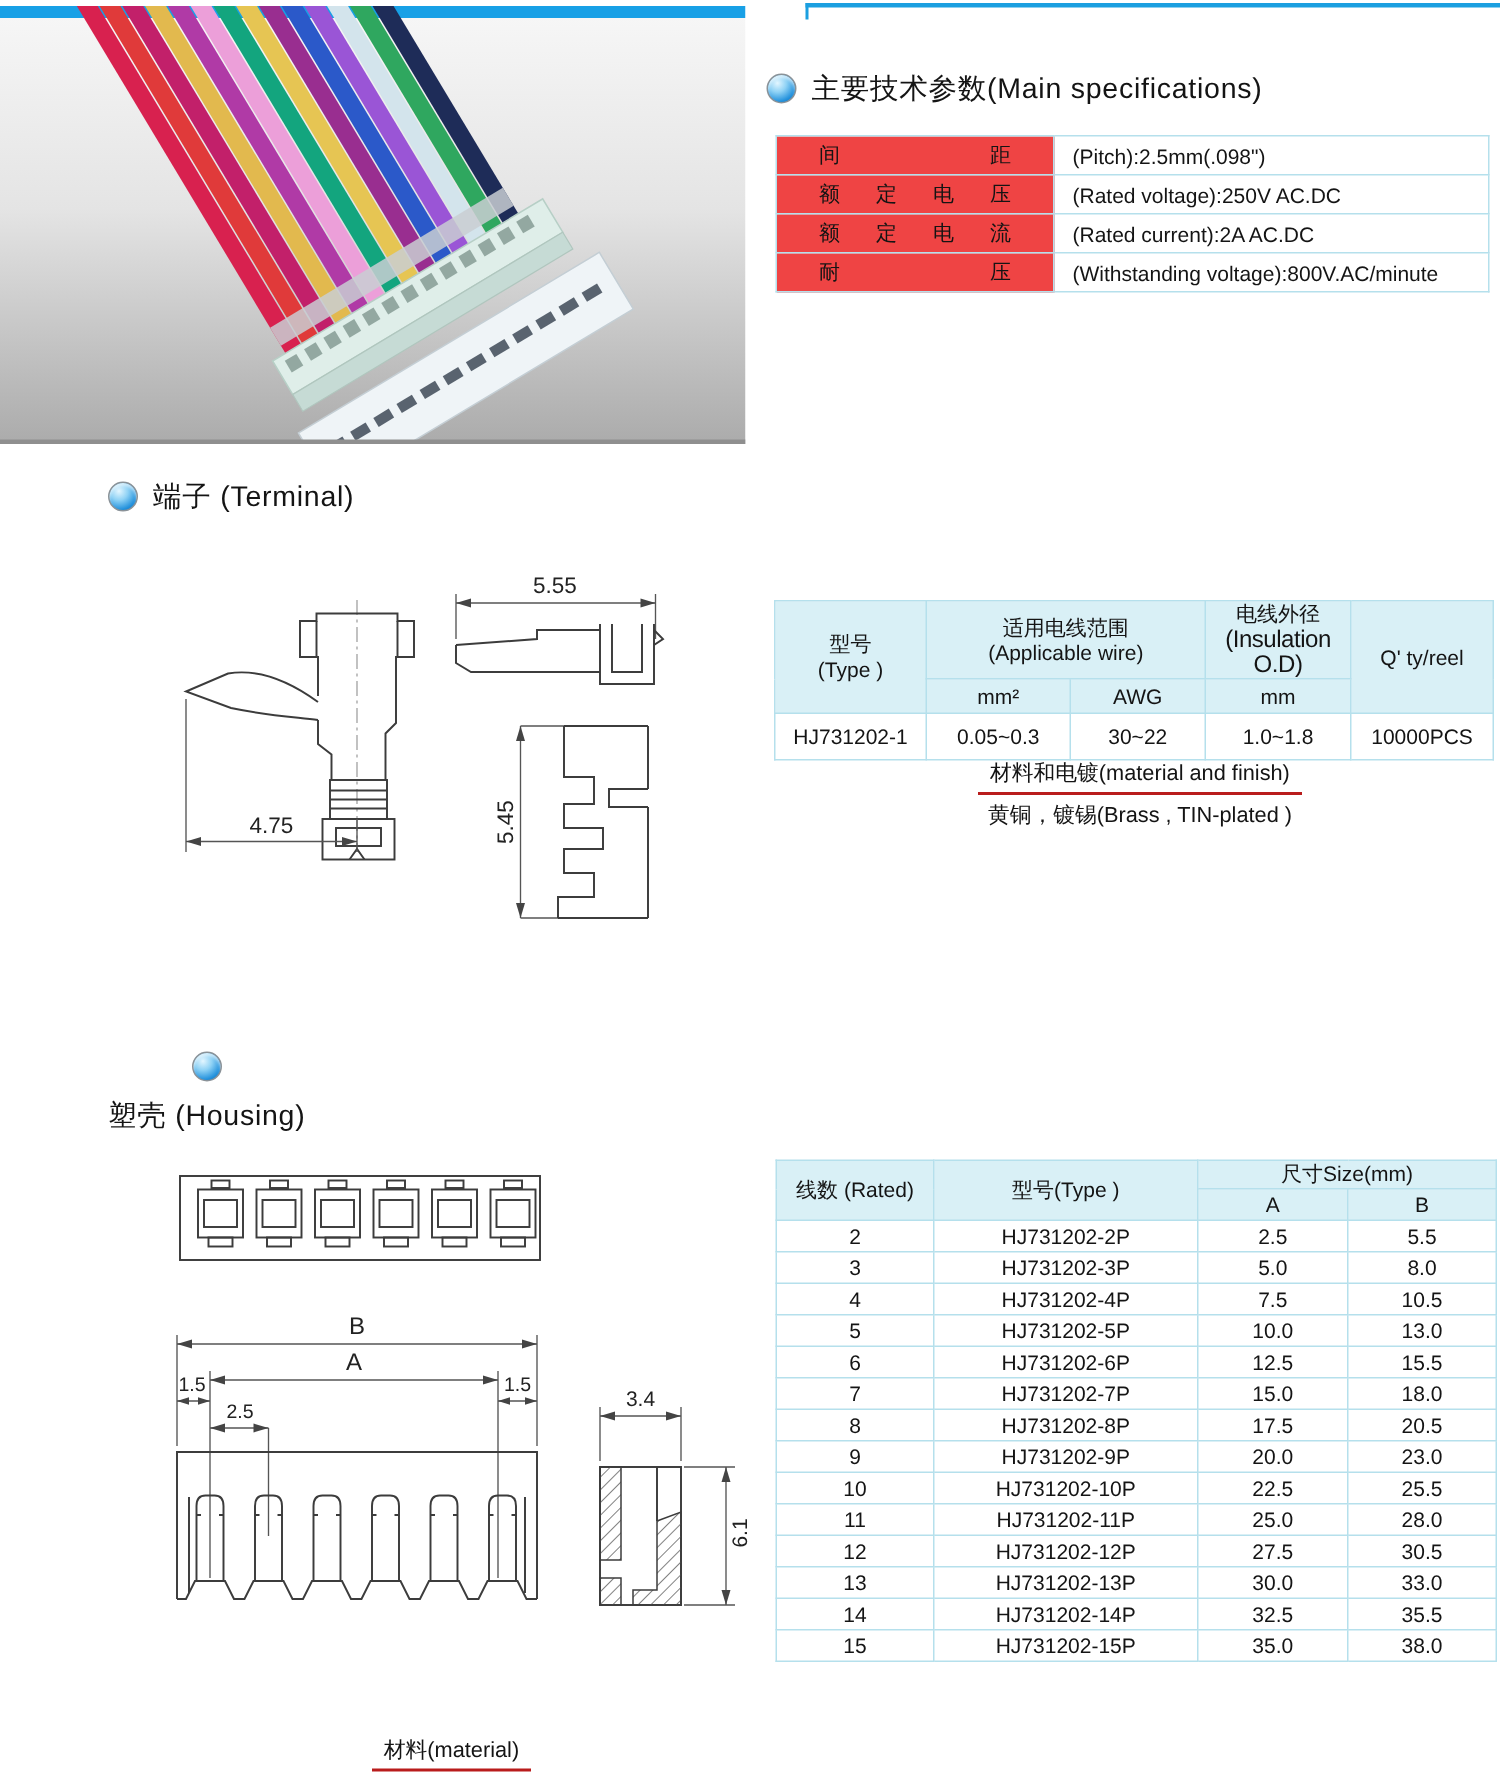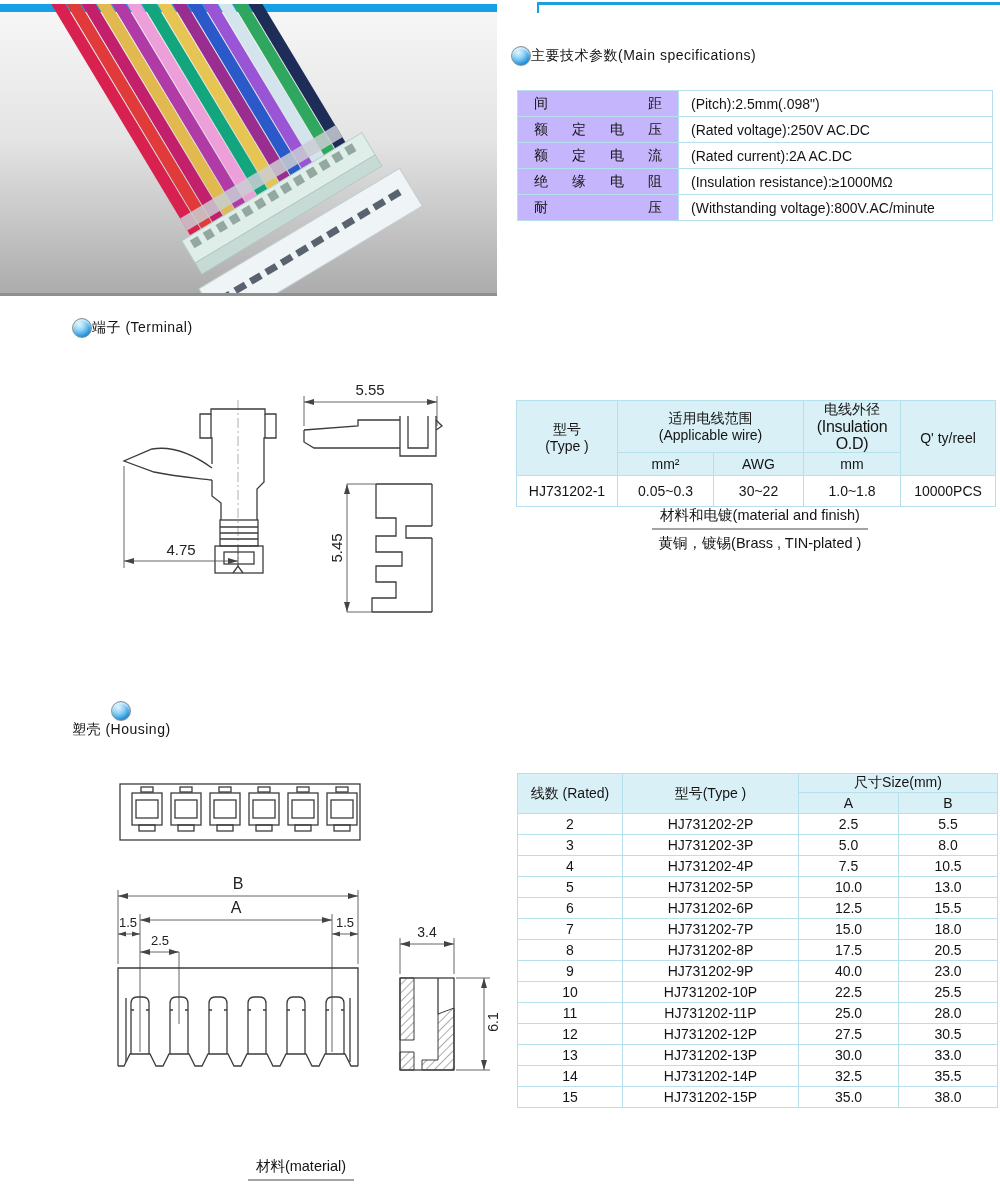--- a/index.html
+++ b/index.html
@@ -4,56 +4,56 @@
 <style>
   html,body { margin:0; padding:0; background:#ffffff; }
   .page {
     position:relative; width:1000px; height:1185px; background:#ffffff;
     font-family:"Liberation Sans","DejaVu Sans",sans-serif; color:#141414;
     overflow:hidden;
   }
   .abs { position:absolute; }
 
   
-  .sec-title { display:flex; align-items:center; font-size:14px; letter-spacing:0.5px; }
+  .sec-title { display:flex; align-items:center; gap:10px; font-size:19px; letter-spacing:0.5px; }
   .ball {
     width:18px; height:18px; border-radius:50%; flex:0 0 18px;
     background: radial-gradient(circle at 35% 30%, #e3f6ff 0%, #8fd2f5 35%, #2391dc 72%, #1267a8 100%);
     border:1px solid #8a9298;
     box-shadow: inset 0 2px 2px rgba(255,255,255,.6);
   }
 
   
   table { border-collapse:collapse; table-layout:fixed; }
   .grid td, .grid th { border:1px solid #b5e0ec; font-weight:400; font-size:14px; text-align:center; vertical-align:middle; padding:0; }
   .hdr { background:#d9f0f6; }
 
   .spec-table { width:476px; }
   .spec-table td { height:25px; }
   .spec-table .spec-label {
-    width:128px; background:#c4b5fd; padding:0 16px;
+    width:128px; background:#ef4444; padding:0 28px;
     text-align:justify; text-align-last:justify;
   }
   .spec-table .spec-value { text-align:left; padding-left:12px; }
 
   .terminal-table { width:479px; }
   .terminal-table .r1 td { height:36px; }
   .terminal-table .r2 td { height:22px; }
   .terminal-table .rdata td { height:30px; background:#fff; }
   .two-line { line-height:17px; }
   .small-note { font-size:16px; letter-spacing:-0.3px; }
 
   .housing-table { width:480px; }
   .housing-table .hr1 td { height:17px; }
   .housing-table .hr2 td { height:20px; }
   .housing-table .dr td { height:20px; background:#fff; }
 
   
   .material { text-align:center; font-size:14.5px; }
-  .material .m-title { display:inline-block; padding:0 8px 3px 8px; border-bottom:2px solid #a3a3a3; }
+  .material .m-title { display:inline-block; padding:0 8px 3px 8px; border-bottom:2px solid #b91c1c; }
   .material .m-value { margin-top:4px; }
 
   .blue-topline { border-top:3px solid #1b9fe0; border-left:2px solid #1b9fe0; height:8px; }
 
   svg text { font-family:"Liberation Sans","DejaVu Sans",sans-serif; fill:#222; }
   .dwg { stroke:#3c3c3c; stroke-width:1.3; fill:none; }
   .dim { stroke:#555; stroke-width:0.9; fill:none; }
   .arr { fill:#444; stroke:none; }
 </style>
 </head>
@@ -146,24 +146,20 @@
         </tr>
     <tr>
       <td class="spec-label">额 定 电 压</td>
       <td class="spec-value">(Rated voltage):250V AC.DC</td>
         </tr>
     <tr>
       <td class="spec-label">额 定 电 流</td>
       <td class="spec-value">(Rated current):2A AC.DC</td>
         </tr>
     <tr>
-      <td class="spec-label">绝 缘 电 阻</td>
-      <td class="spec-value">(Insulation resistance):≥1000MΩ</td>
-        </tr>
-    <tr>
       <td class="spec-label">耐 压</td>
       <td class="spec-value">(Withstanding voltage):800V.AC/minute</td>
         </tr>
   </tbody>
     </table>
 
   <div class="abs sec-title" style="left:72px; top:318px;">
     <span class="ball"></span>
     <span>端子 (Terminal)</span>
   </div>
@@ -402,21 +398,21 @@
         </tr>
     <tr class="dr">
           <td>8</td>
           <td>HJ731202-8P</td>
           <td>17.5</td>
           <td>20.5</td>
         </tr>
     <tr class="dr">
           <td>9</td>
           <td>HJ731202-9P</td>
-          <td>40.0</td>
+          <td>20.0</td>
           <td>23.0</td>
         </tr>
     <tr class="dr">
           <td>10</td>
           <td>HJ731202-10P</td>
           <td>22.5</td>
           <td>25.5</td>
         </tr>
     <tr class="dr">
           <td>11</td>

